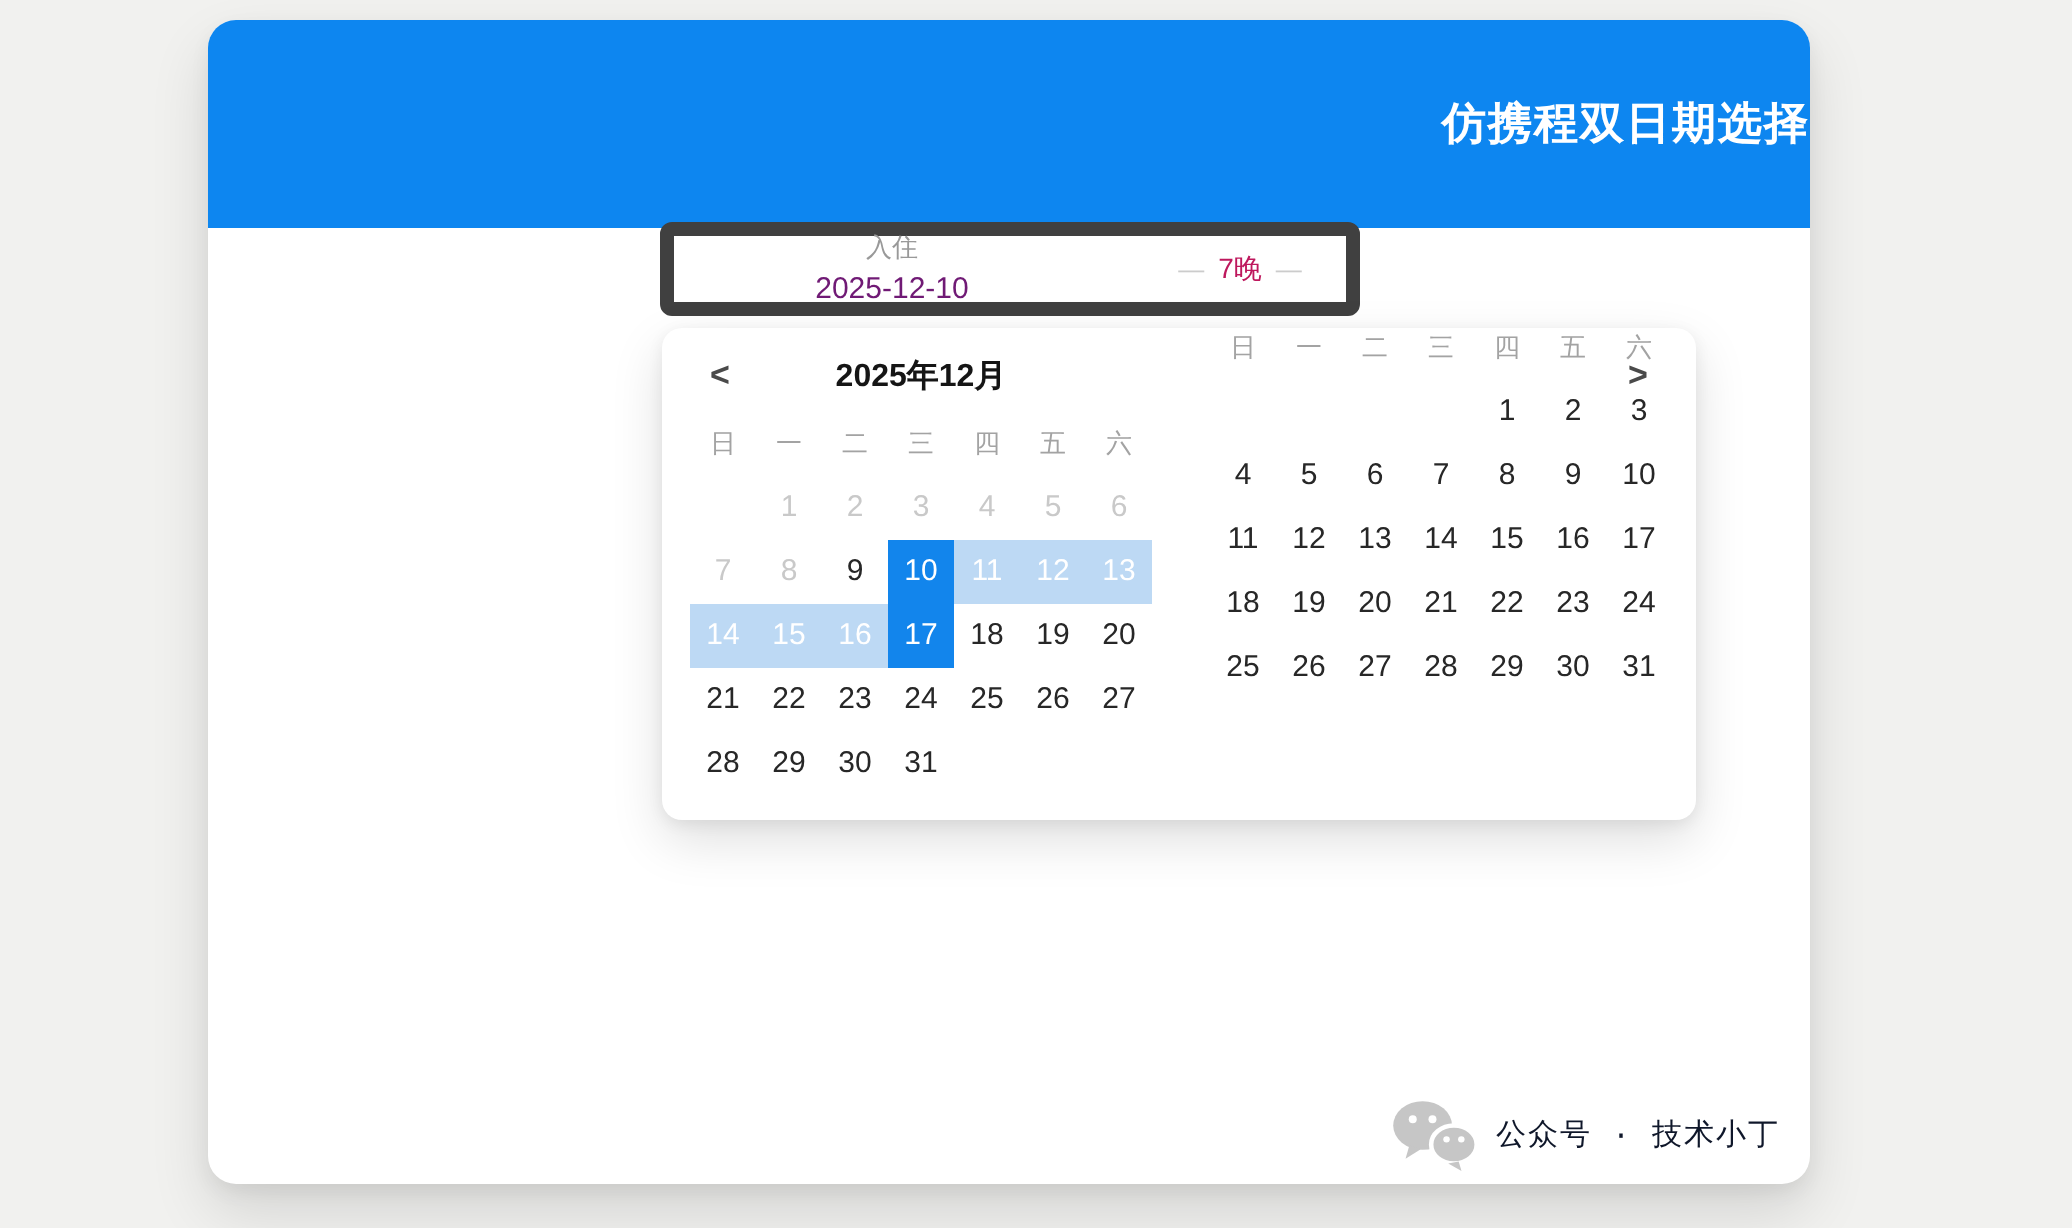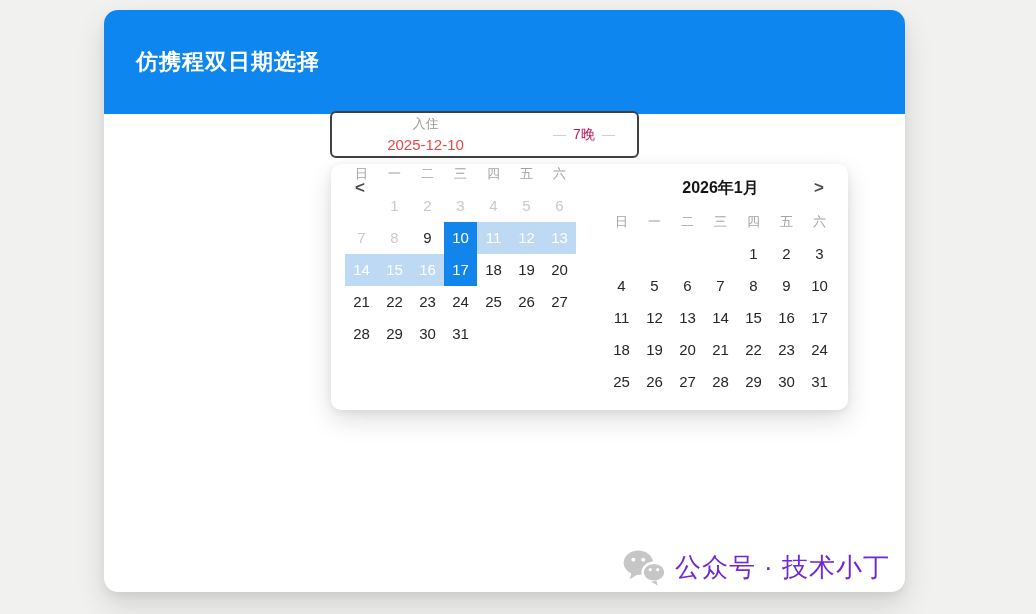--- a/index.html
+++ b/index.html
@@ -10,33 +10,33 @@
     position:relative;
   }
   .card {
     position:absolute; left:104px; top:10px; width:801px; height:582px;
     background:#ffffff; border-radius:14px;
     box-shadow:0 14px 30px rgba(0,0,0,.12), 0 4px 10px rgba(0,0,0,.06);
   }
   .card-header {
     height:104px; background:var(--primary,#0d86f0);
     border-radius:14px 14px 0 0;
-    display:flex; align-items:center; justify-content:flex-start;padding-left:32px;
+    display:flex; align-items:center; justify-content:flex-end;padding-left:32px;
   }
   .card-header h1 { color:#fff; font-size:22px; font-weight:bold; letter-spacing:1px; }
 
   
   .booking-bar {
-    position:absolute; left:226px; top:101px; width:309px; height:47px;
-    border:2px solid #404040; border-radius:6px; background:#fff;
+    position:absolute; left:226px; top:101px; width:350px; height:47px;
+    border:7px solid #404040; border-radius:6px; background:#fff;
     display:flex; align-items:center;gap:12px;
   }
   .field { flex:1; text-align:center; cursor:pointer; }
   .field-label { font-size:13px; color:#999; line-height:15px; }
-  .field-value { font-size:15px; color:#ef4444; line-height:18px; margin-top:5px; }
+  .field-value { font-size:15px; color:#701a75; line-height:18px; margin-top:5px; }
   .nights { width:106px; display:flex; align-items:center; justify-content:center; gap:7px; }
   .nights .dash { color:#ccc; font-size:13px; }
   .nights-text { font-size:14px; color:#be185d; }
 
   
   .calendar-popup {
     position:absolute; left:227px; top:154px; width:517px; height:246px;
     background:#fff; border-radius:10px;
     box-shadow:0 10px 26px rgba(0,0,0,.13), 0 2px 8px rgba(0,0,0,.07);
   }
@@ -68,21 +68,21 @@
   .day.empty { cursor:default; }
   .day.disabled { color:#c9c9c9; cursor:default; }
   .day.range { background:var(--range,#bdd9f4); color:#fff; }
   .day.endpoint { background:var(--selected,#1285ec); color:#fff; }
 
   
   .watermark {
     position:absolute; right:15px; bottom:6px;
     display:flex; align-items:center; gap:9px;
   }
-  .watermark-text { font-size:26px; color:#6d28d9; letter-spacing:1px; }
+  .watermark-text { font-size:15px; color:#0f172a; letter-spacing:1px;font-family:Liberation Mono, monospace; }
 </style>
 </head>
 <body style="background: rgb(241, 241, 239);">
 
 <div class="card">
 
   <div class="card-header">
     <h1>仿携程双日期选择</h1>
   </div>
 
@@ -96,20 +96,21 @@
       <span class="nights-text">7晚</span>
       <span class="dash">—</span>
     </div>
   </div>
 
   <div class="calendar-popup">
     <button class="nav-arrow prev">&lt;</button>
     <button class="nav-arrow next">&gt;</button>
 
     <div class="month-panel left">
+      <div class="month-title">2025年12月</div>
       <div class="weekday-row">
           <span class="wd">日</span>
           <span class="wd">一</span>
           <span class="wd">二</span>
           <span class="wd">三</span>
           <span class="wd">四</span>
           <span class="wd">五</span>
           <span class="wd">六</span>
         </div>
       <div class="dates-grid">
@@ -142,21 +143,20 @@
           <span class="day">26</span>
           <span class="day">27</span>
           <span class="day">28</span>
           <span class="day">29</span>
           <span class="day">30</span>
           <span class="day">31</span>
         </div>
     </div>
 
     <div class="month-panel right">
-      <div class="month-title">2026年1月</div>
       <div class="weekday-row">
           <span class="wd">日</span>
           <span class="wd">一</span>
           <span class="wd">二</span>
           <span class="wd">三</span>
           <span class="wd">四</span>
           <span class="wd">五</span>
           <span class="wd">六</span>
         </div>
       <div class="dates-grid">

